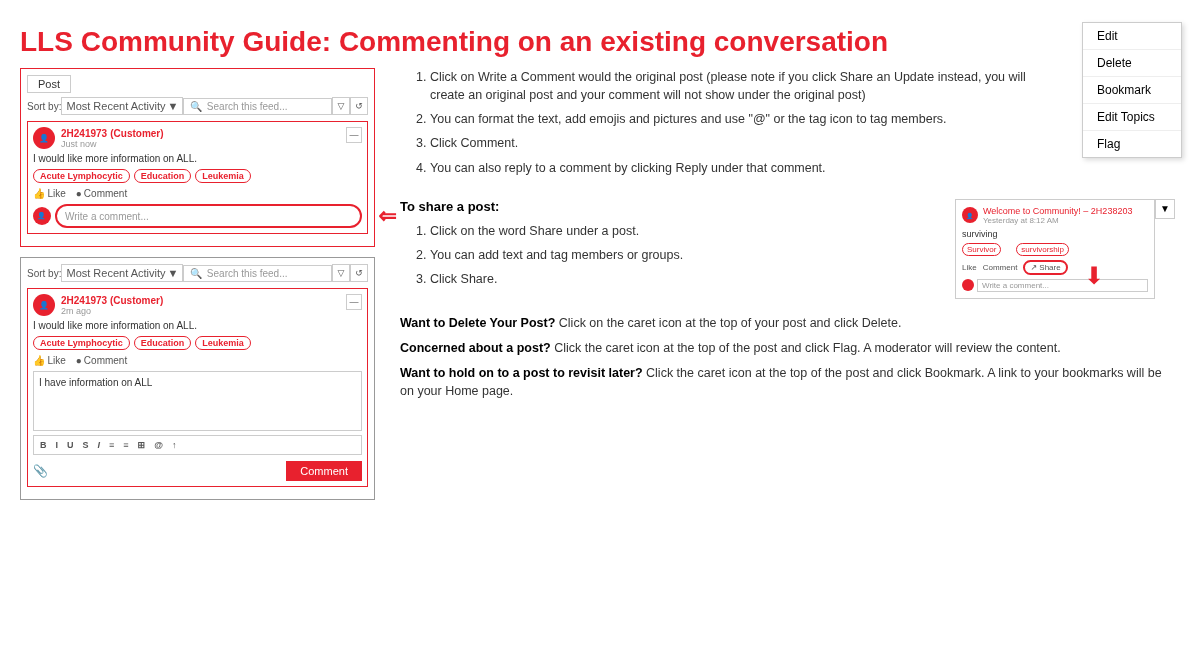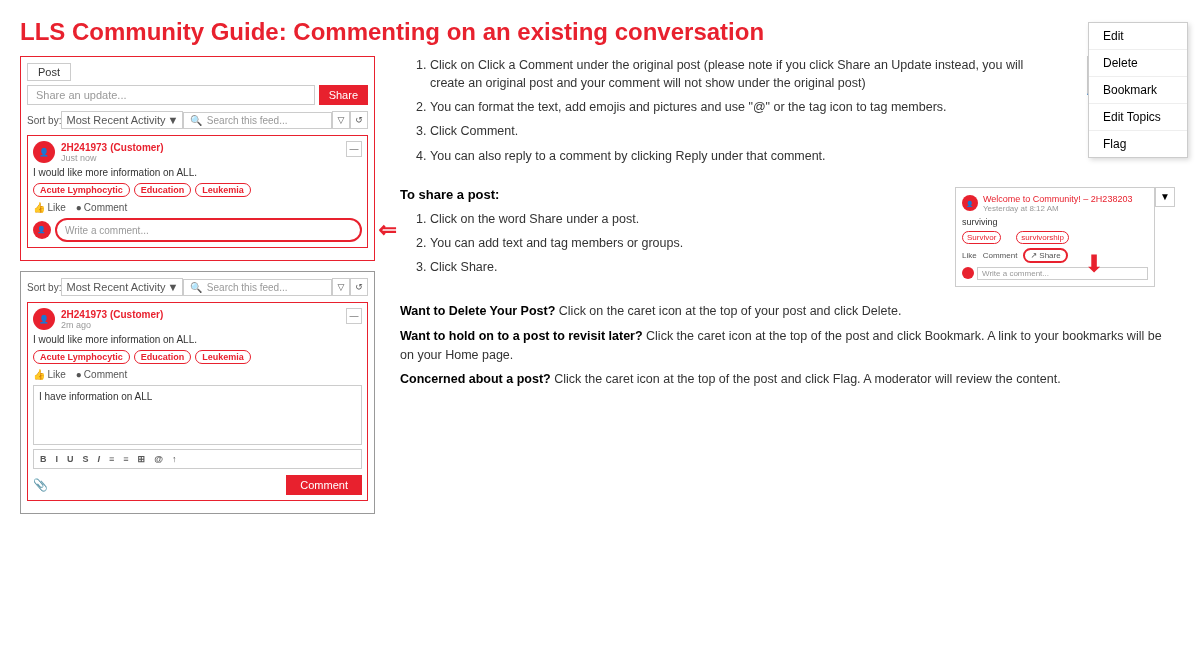--- a/index.html
+++ b/index.html
@@ -7,23 +7,23 @@
       font-family: Arial, sans-serif;
       background: #fff;
       width: 1200px;
       min-height: 646px;
       overflow: hidden;
       position: relative;
     }
 
     .page-title {
       color: #e8212e;
-      font-size: 24px;
+      font-size: 28px;
       font-weight: bold;
-      padding: 18px 20px 10px 20px;
+      padding: 26px 20px 10px 20px;
     }
 
     .main-content {
       display: flex;
       padding: 0 10px;
     }
 
     
     .left-panel {
       width: 375px;
@@ -418,21 +418,21 @@
       display: flex;
       align-items: center;
       justify-content: center;
       font-size: 10px;
       cursor: pointer;
       background: #fff;
     }
 
     .dropdown-menu {
       position: absolute;
-      right: 12px;
+      right: 18px;
       top: 22px;
       background: #fff;
       border: 1px solid #ccc;
       box-shadow: 2px 2px 5px rgba(0,0,0,0.15);
       z-index: 10;
       min-width: 100px;
     }
 
     .dropdown-item {
       padding: 6px 14px;
@@ -465,24 +465,20 @@
 <body>
 
 <div class="page-title">LLS Community Guide: Commenting on an existing conversation</div>
 
 <div class="main-content">
 
   <div class="left-panel">
 
     <div class="screenshot-top">
       <div class="post-tab">Post</div>
-      <div class="share-row">
-        <div class="share-input">Share an update...</div>
-        <button class="share-btn">Share</button>
-      </div>
       <div class="sort-row">
         <span>Sort by:</span>
         <div class="sort-select">
           <span>Most Recent Activity</span>
           <span>▼</span>
         </div>
         <div class="search-box">
           <span>🔍</span>
           <span>Search this feed...</span>
         </div>
@@ -596,21 +592,21 @@
     </div>
 
   </div>
 
   <div class="right-panel">
 
 
     <div class="step-with-icons">
       <div class="step-text-area">
         <ol class="numbered-list">
-          <li>Click on Click a Comment under the original post (please note if you click Share an Update instead, you will create an original post and your comment will not show under the original post)</li>
+          <li>Click on Write a Comment would the original post (please note if you click Share an Update instead, you will create an original post and your comment will not show under the original post)</li>
           <li>
             <span>You can format the text, add emojis and pictures and use "@" or the tag icon  to tag members.</span>
           </li>
           <li>Click Comment.</li>
           <li>You can also reply to a comment by clicking Reply under that comment.</li>
         </ol>
       </div>
       <div style="margin-left:15px; flex-shrink:0;">
         <div class="emoji-icons-box">
           <span class="emoji-icon">😊</span>
@@ -671,21 +667,21 @@
           </div>
         </div>
       </div>
     </div>
 
     <div class="want-to-section">
       <p class="want-to-text">
         <strong>Want to Delete Your Post?</strong><span> Click on the caret icon at the top of your post and click Delete.</span>
       </p>
       <p class="want-to-text">
+        <strong>Concerned about a post?</strong><span> Click the caret icon at the top of the post and click Flag.  A moderator will review the content.</span>
+      </p>
+      <p class="want-to-text">
         <strong>Want to hold on to a post to revisit later?</strong><span>  Click the caret icon at the top of the post and click Bookmark.  A link to your bookmarks will be on your Home page.</span>
       </p>
-      <p class="want-to-text">
-        <strong>Concerned about a post?</strong><span> Click the caret icon at the top of the post and click Flag.  A moderator will review the content.</span>
-      </p>
     </div>
 
   </div>
 </div>
 
 </body></html>

